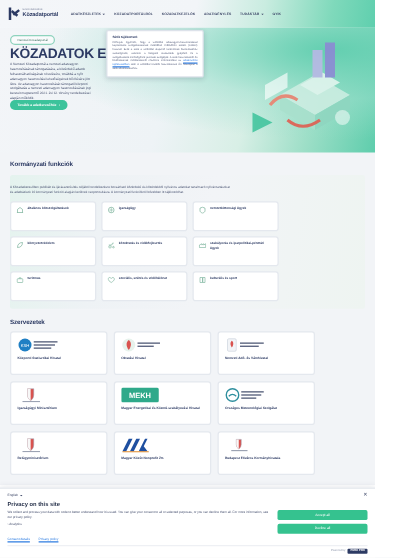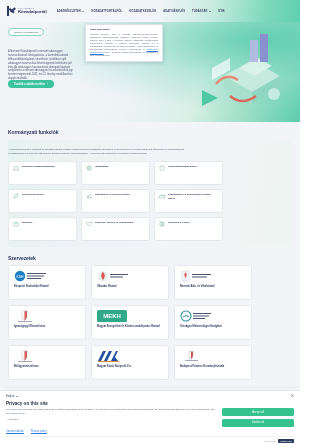--- a/index.html
+++ b/index.html
@@ -199,20 +199,21 @@
           <rect x="106" y="10" width="8" height="28" fill="#8e86d6"></rect>
           <path d="M58 44 L76 34 L76 46 L58 56 Z" fill="#fff" opacity=".75"></path>
           <path d="M62 60 q10 -12 22 -4" stroke="#ef7c6a" stroke-width="2.5" fill="none"></path>
           <path d="M76 72 q12 10 26 0" stroke="#e4564a" stroke-width="2.5" fill="none"></path>
           <path d="M48 66 L64 74 L48 82 Z" fill="#3cc39b"></path>
           <circle cx="120" cy="70" r="6" fill="#ffffff" opacity=".6"></circle>
         </g>
       </svg>
 
       <div class="hero-pill">Nemzeti Közadatportál</div>
+      <h1>KÖZADATOK E</h1>
       <p class="hero-p">A Nemzeti Közadatportál a nemzeti adatvagyon hasznosításának támogatására, a közérdekű adatok felhasználhatóságának növelésére, továbbá a nyílt adatvagyon hasznosítási lehetőségeinek bővítésére jött létre. Az adatvagyon hasznosítását támogató központi szolgáltatás a nemzeti adatvagyon hasznosításának jogi kereteit megteremtő 2021. évi CI. törvény rendelkezései alapján működik.</p>
       <button class="hero-btn">
         <span>Tovább a adatkeresőhöz</span>
         <span class="arr">›</span>
       </button>
 
       <div class="tooltip">
         <div class="tt-title">Sütik tájékoztató</div>
         <div class="tt-body">
           <span>Felhívjuk figyelmét, hogy a weboldal adatvagyon-hasznosítással kapcsolatos szolgáltatásainak működése érdekében sütiket (cookie) használ. Ezek a sütik a weboldal alapvető funkcióinak biztosításához szükségesek, valamint a látogatói statisztikák gyűjtését és a szolgáltatások minőségének javítását szolgálják. A sütik használatáról és beállításainak módosításáról részletes információkat az</span>

